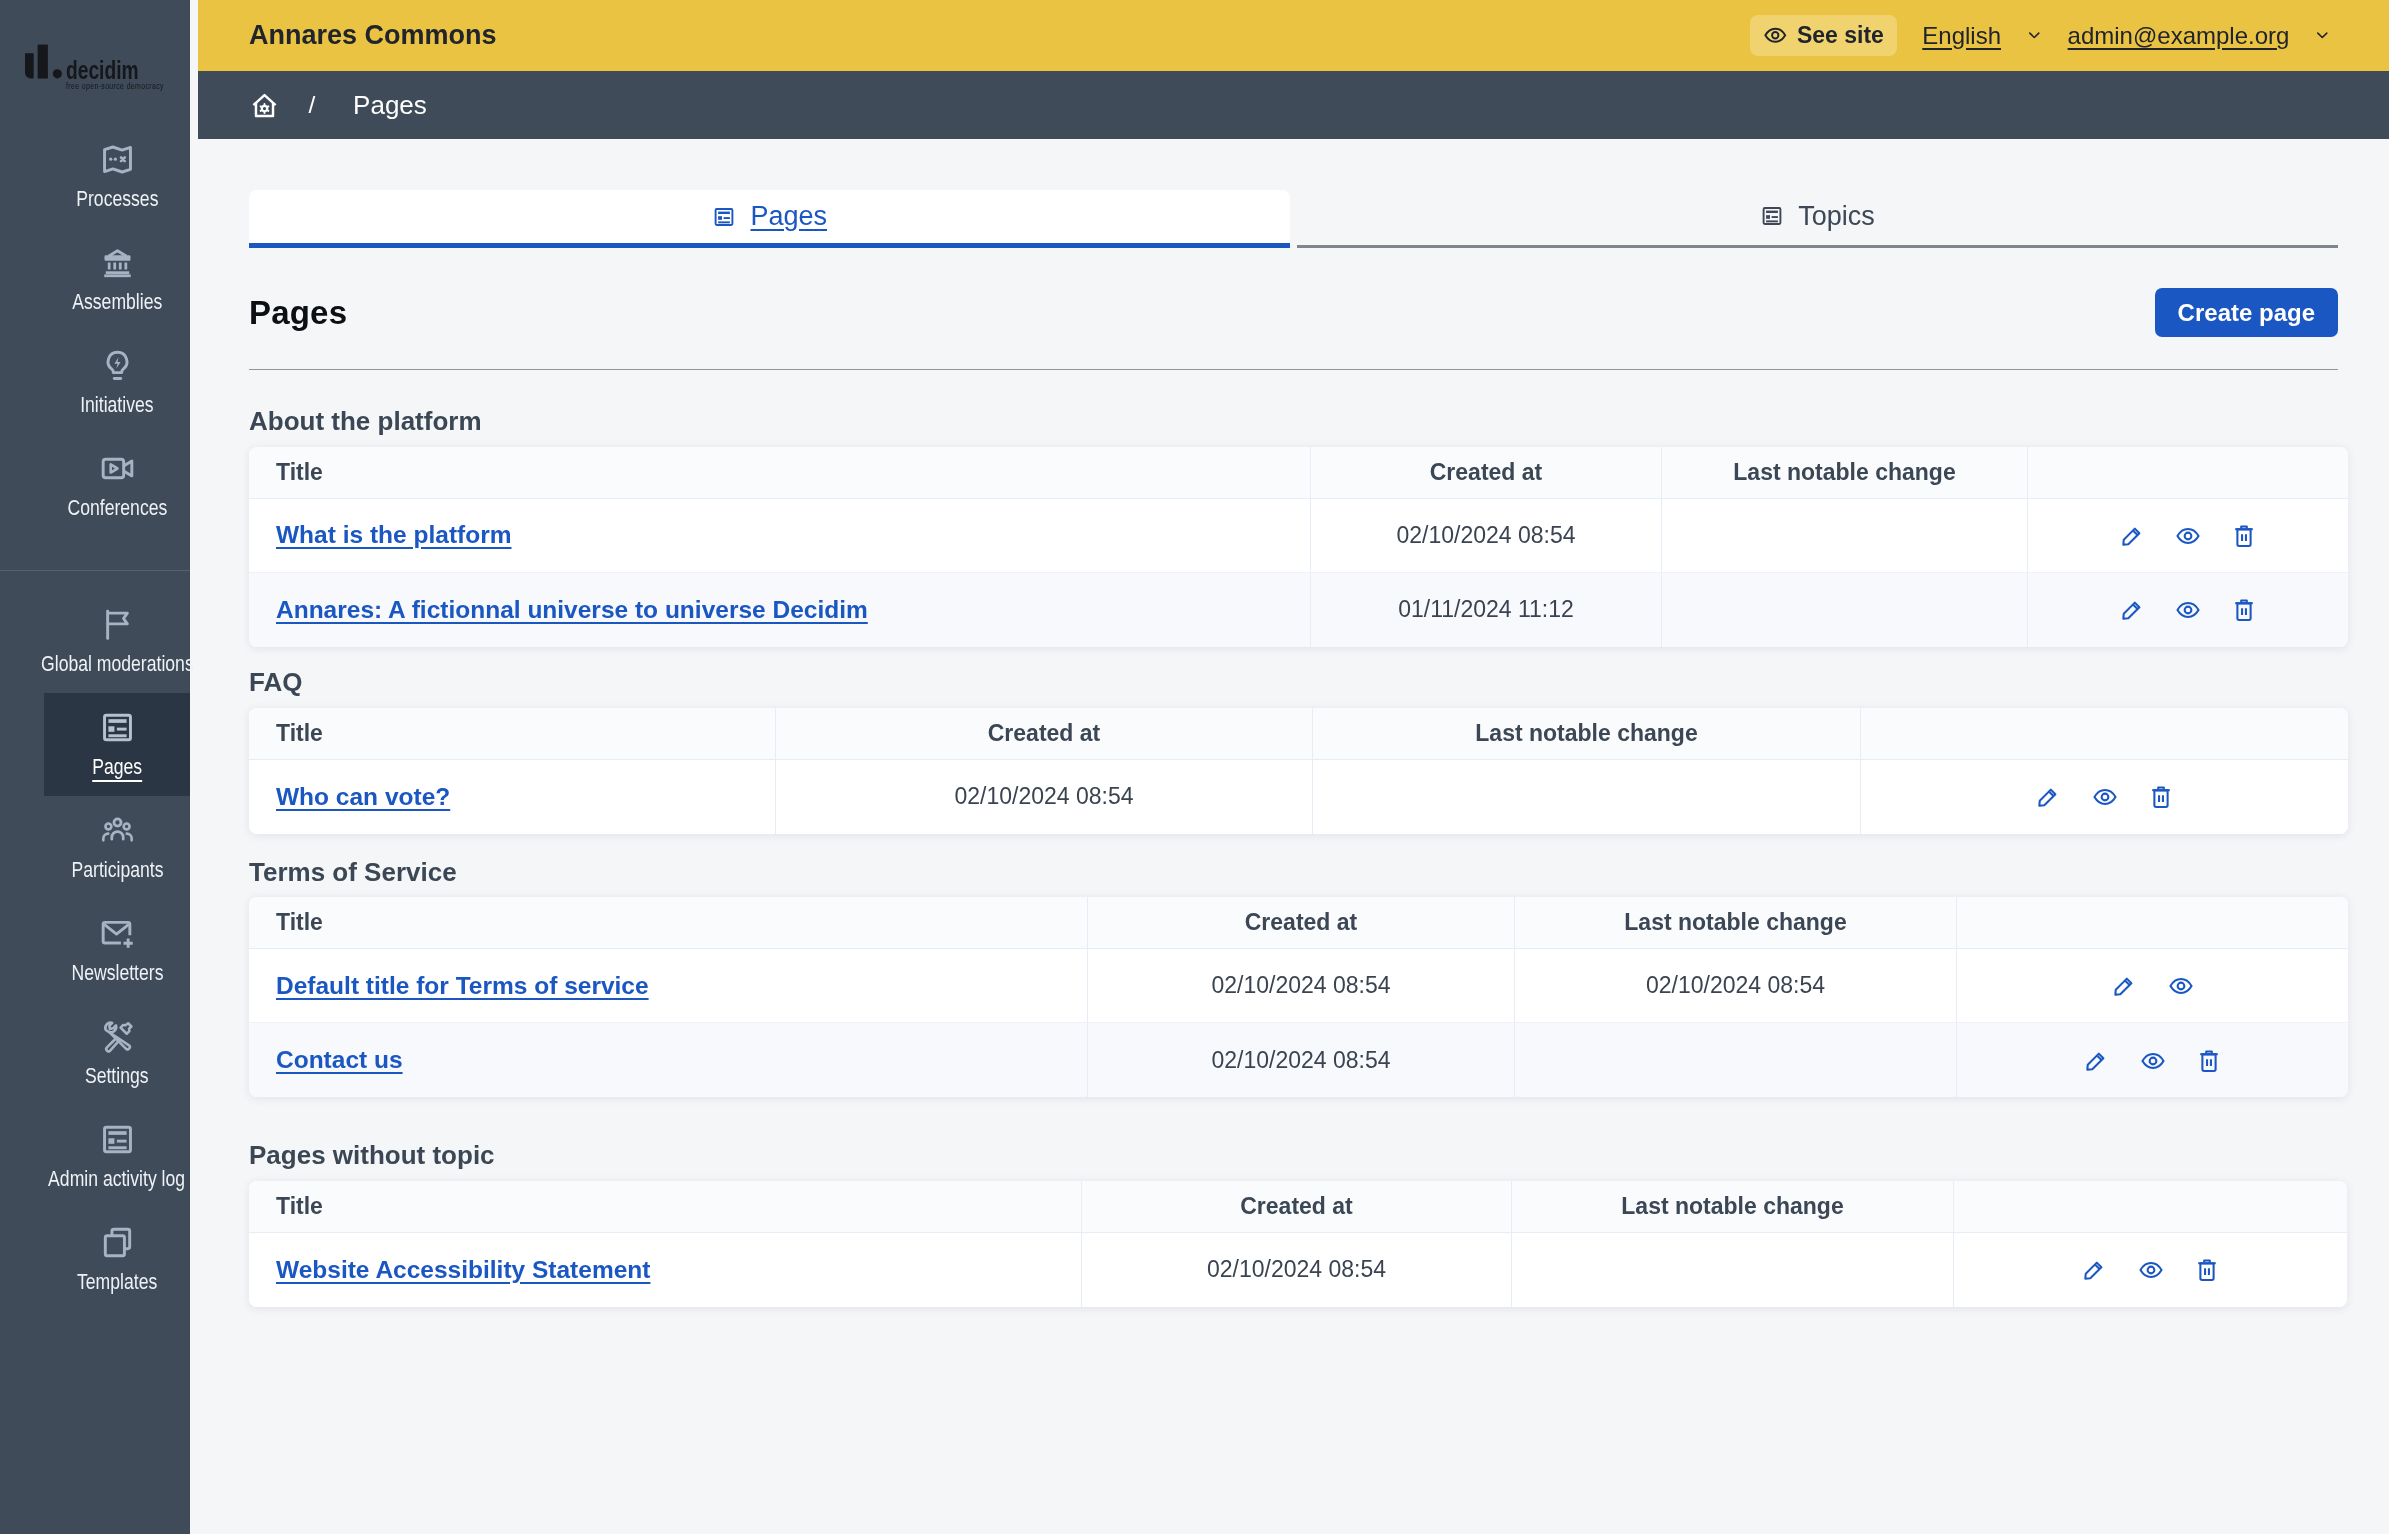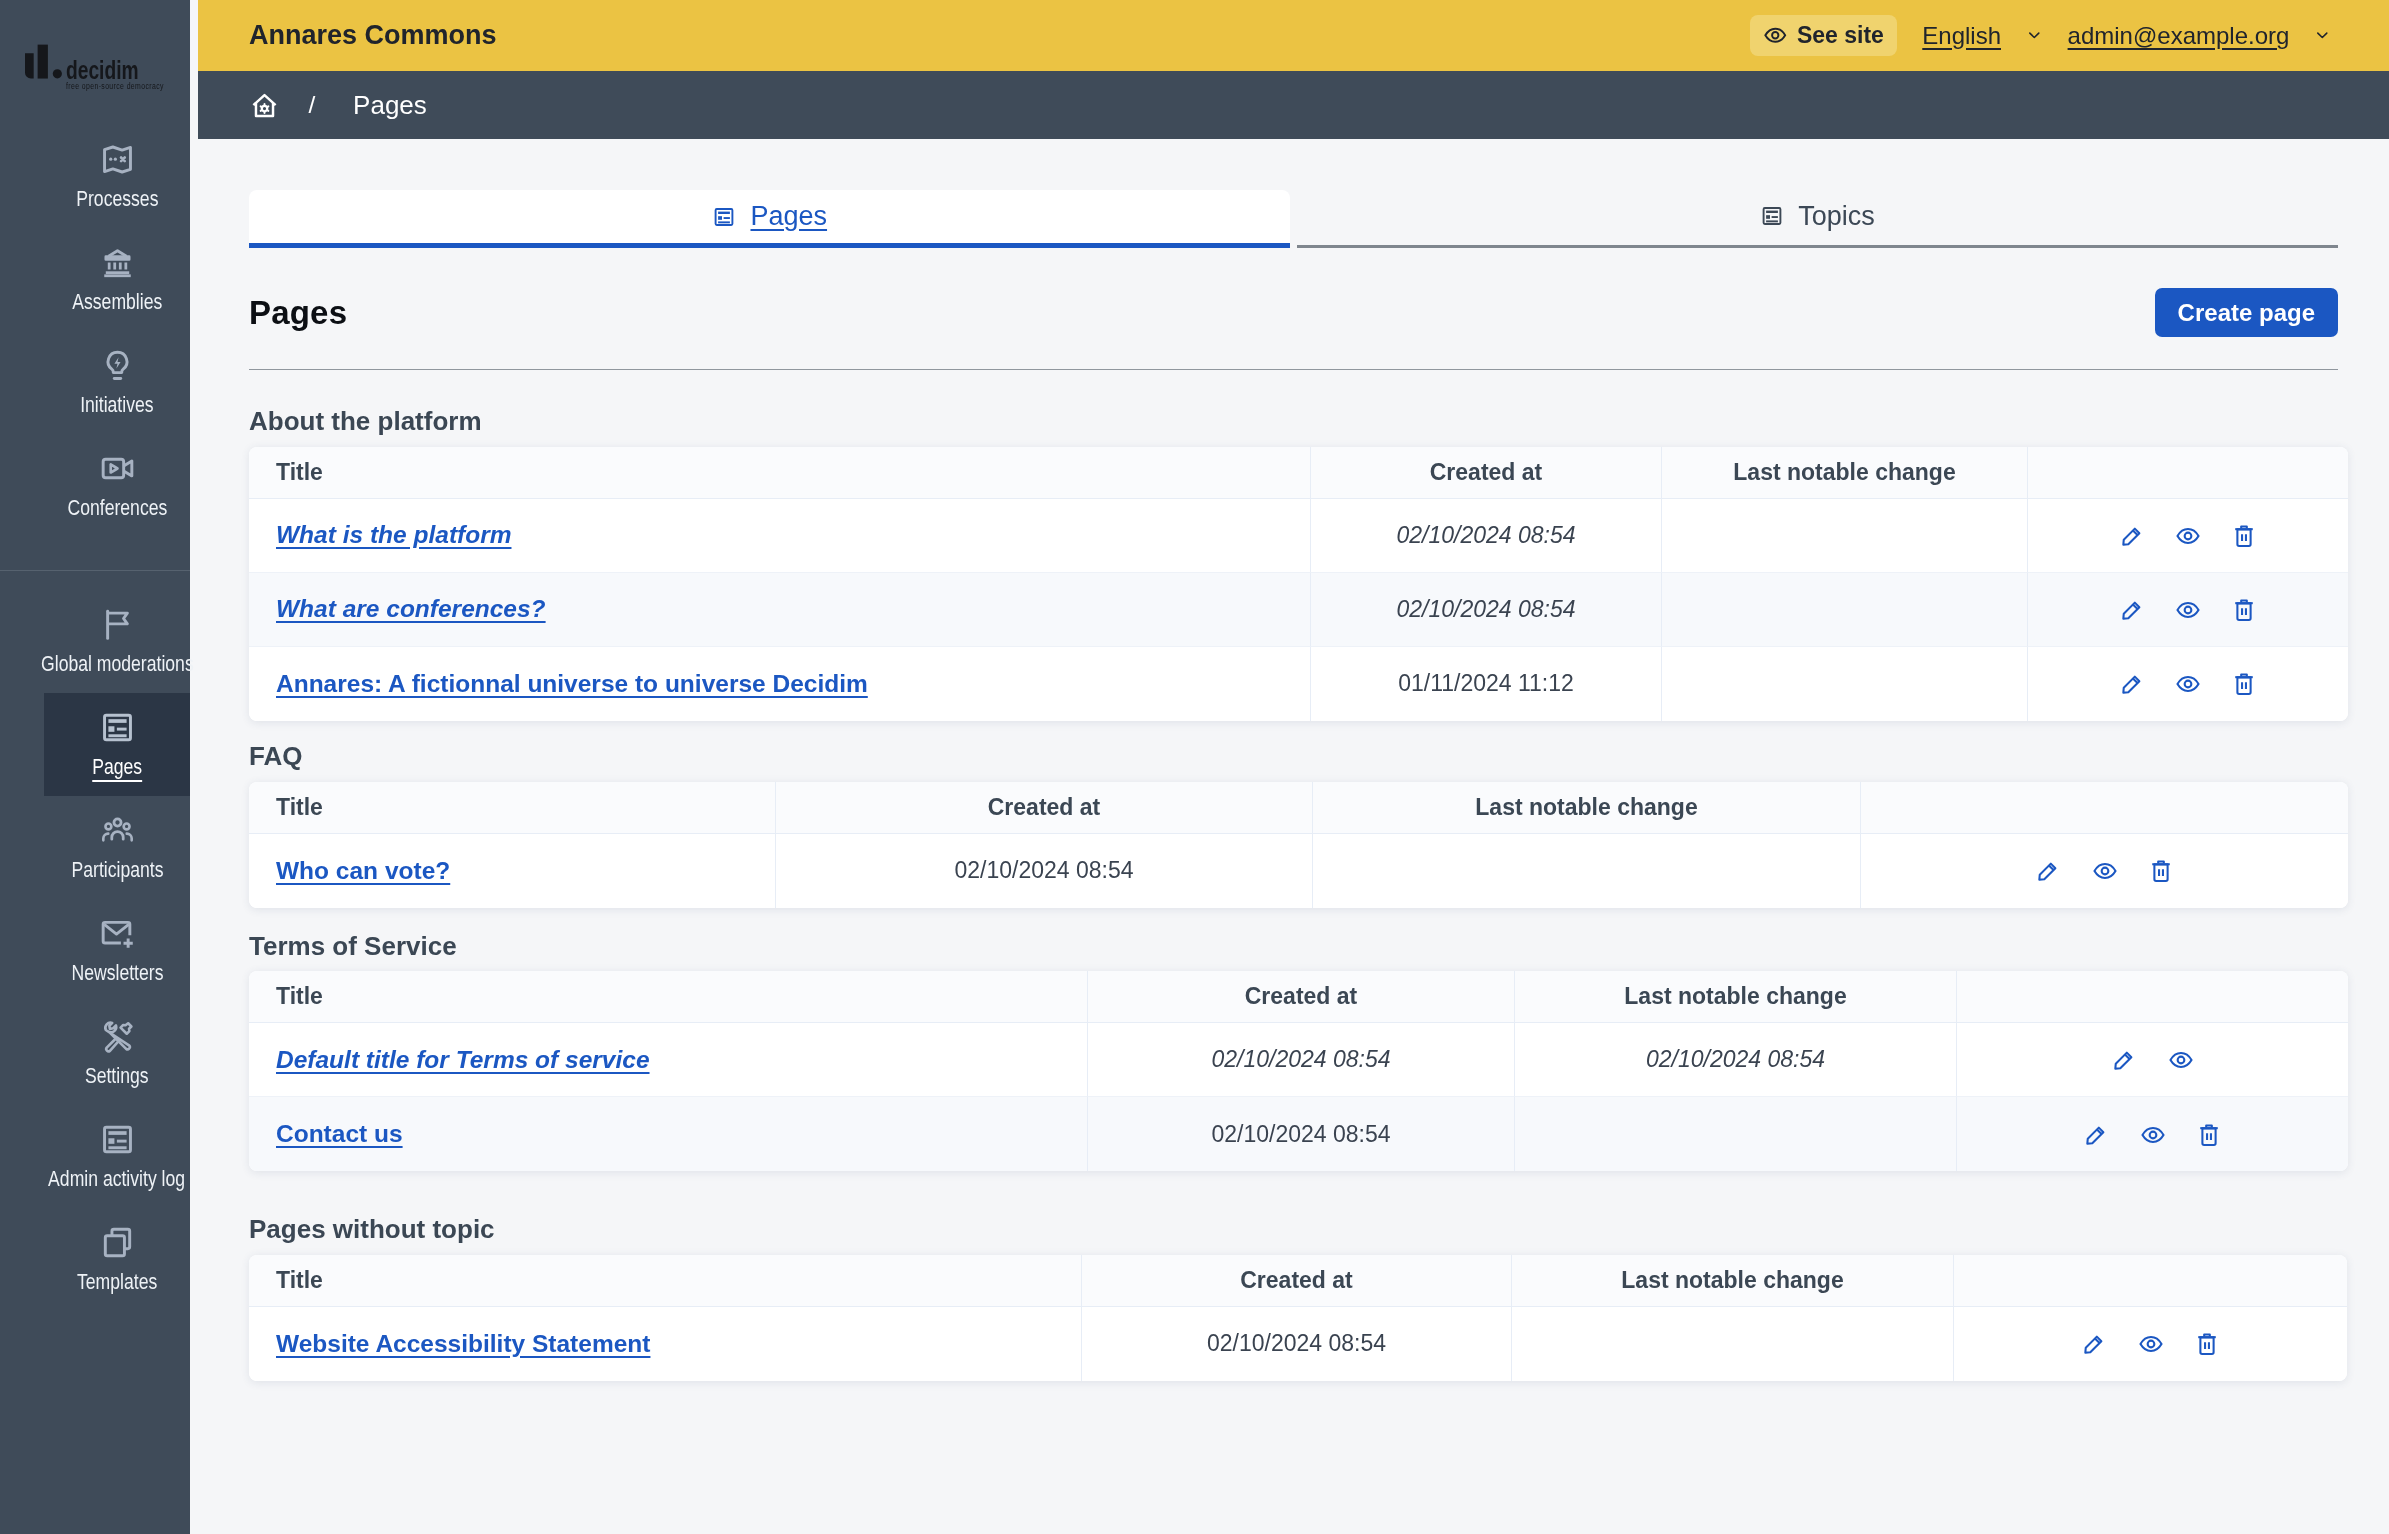--- a/index.html
+++ b/index.html
@@ -81,21 +81,21 @@
 
   table.pages-table{width:100%;border-collapse:separate;border-spacing:0;background:#fff;border-radius:8px;overflow:hidden;
     box-shadow:0 1.6px 8px rgba(50,70,110,0.10);table-layout:fixed;}
   .tw{margin-top:9.5px;}
   table.pages-table thead th{height:52px;background:var(--headbg);font-size:23px;font-weight:700;color:var(--section);border-bottom:0.8px solid var(--line);}
   table.pages-table th:not(:first-child),table.pages-table td:not(:first-child){border-left:0.8px solid var(--line);}
   table.pages-table th.c-title{text-align:left;padding-left:27px;}
   table.pages-table th.c-mid{text-align:center;}
   table.pages-table tbody td{height:74px;font-size:23px;color:var(--cell);background:#fff;}
   table.pages-table tbody tr:nth-child(even) td{background:var(--stripe);}
-  table.pages-table tbody tr:not(:last-child) td{border-bottom:0.8px solid #eef2f8;font-style:italic;}
+  table.pages-table tbody tr:not(:last-child) td{border-bottom:0.8px solid #eef2f8;}
   td.c-title{padding-left:27px;}
   td.c-title a{color:var(--blue);font-weight:700;font-size:24.5px;text-decoration:underline;text-underline-offset:4px;cursor:pointer;}
   td.c-mid{text-align:center;}
   td.c-actions{text-align:center;}
   .icon-btn{display:inline-block;vertical-align:middle;margin:0 12px;color:var(--blue);cursor:pointer;line-height:0;}
   .icon-btn svg{width:26px;height:26px;}
 
   
   .logo-text{font-family:"Liberation Sans",sans-serif;font-weight:700;}
   .logo-tag{font-family:"Liberation Sans",sans-serif;font-weight:400;letter-spacing:0.6px;}
@@ -389,36 +389,20 @@
                     </svg></span>
               <span class="icon-btn"><svg viewBox="0 0 33 33" width="26" height="26">
                       <use href="#i-eye"></use>
                     </svg></span>
               <span class="icon-btn"><svg viewBox="0 0 33 33" width="26" height="26">
                       <use href="#i-trash"></use>
                     </svg></span>
             </td>
           </tr>
           <tr>
-            <td class="c-title"><a>What are conferences?</a></td>
-            <td class="c-mid">02/10/2024 08:54</td>
-            <td class="c-mid"></td>
-            <td class="c-actions">
-              <span class="icon-btn"><svg viewBox="0 0 33 33" width="26" height="26">
-                      <use href="#i-pencil"></use>
-                    </svg></span>
-              <span class="icon-btn"><svg viewBox="0 0 33 33" width="26" height="26">
-                      <use href="#i-eye"></use>
-                    </svg></span>
-              <span class="icon-btn"><svg viewBox="0 0 33 33" width="26" height="26">
-                      <use href="#i-trash"></use>
-                    </svg></span>
-            </td>
-          </tr>
-          <tr>
             <td class="c-title"><a>Annares: A fictionnal universe to universe Decidim</a></td>
             <td class="c-mid">01/11/2024 11:12</td>
             <td class="c-mid"></td>
             <td class="c-actions">
               <span class="icon-btn"><svg viewBox="0 0 33 33" width="26" height="26">
                       <use href="#i-pencil"></use>
                     </svg></span>
               <span class="icon-btn"><svg viewBox="0 0 33 33" width="26" height="26">
                       <use href="#i-eye"></use>
                     </svg></span>

